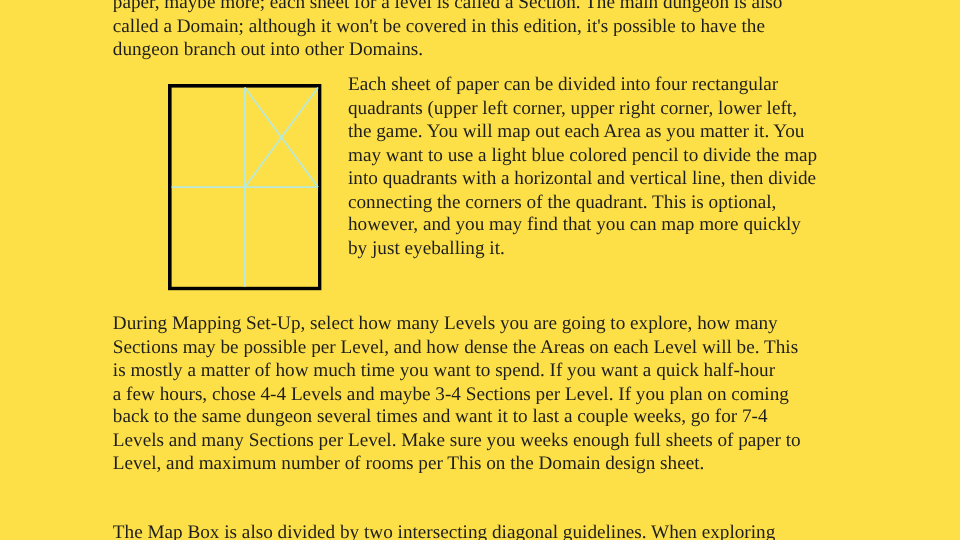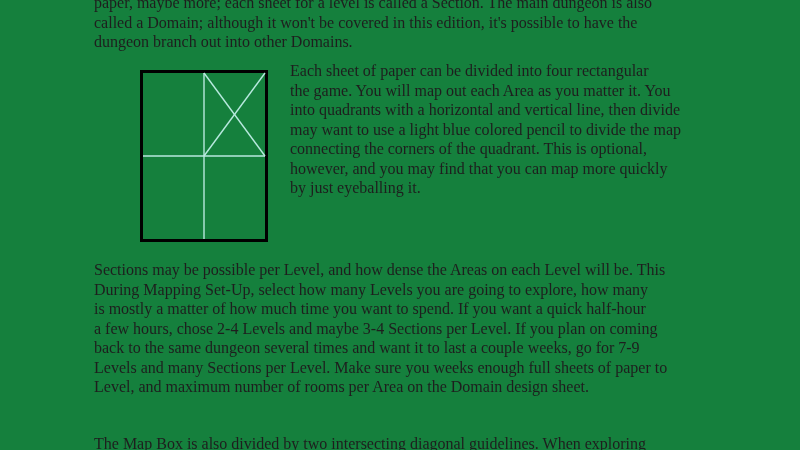--- a/index.html
+++ b/index.html
@@ -7,21 +7,21 @@
     width: 800px;
     height: 450px;
     overflow: hidden;
     background: #ffffff;
     position: relative;
     font-family: "Liberation Serif", serif;
   }
   .page {
     position: absolute;
     inset: 0;
-    background: #15803d;
+    background: #fde047;
   }
   .para {
     position: absolute;
     font-size: 16px;
     line-height: 19.5px;
     color: #1e1e1e;
     white-space: nowrap;
   }
   .tline {
     white-space: nowrap;
@@ -46,35 +46,36 @@
   <svg class="figure" width="128" height="172" viewBox="0 0 128 172">
     <rect x="1.5" y="1.5" width="125" height="169" fill="none" stroke-width="3" stroke="#000000"></rect>
     <line x1="64" y1="3" x2="64" y2="169" stroke-width="1.4" stroke="#b8e9df"></line>
     <line x1="3" y1="86" x2="125" y2="86" stroke-width="1.4" stroke="#b8e9df"></line>
     <line x1="64" y1="3" x2="125" y2="86" stroke-width="1.4" stroke="#b8e9df"></line>
     <line x1="125" y1="3" x2="64" y2="86" stroke-width="1.4" stroke="#b8e9df"></line>
   </svg>
 
   <div class="para" style="left:290px; top:61px;">
       <div class="tline">Each sheet of paper can be divided into four rectangular</div>
+      <div class="tline">quadrants (upper left corner, upper right corner, lower left,</div>
       <div class="tline">the game. You will map out each Area as you matter it. You</div>
+      <div class="tline">may want to use a light blue colored pencil to divide the map</div>
       <div class="tline">into quadrants with a horizontal and vertical line, then divide</div>
-      <div class="tline">may want to use a light blue colored pencil to divide the map</div>
       <div class="tline">connecting the corners of the quadrant. This is optional,</div>
       <div class="tline">however, and you may find that you can map more quickly</div>
       <div class="tline">by just eyeballing it.</div>
     </div>
 
   <div class="para" style="left:94px; top:260px;">
+      <div class="tline">During Mapping Set-Up, select how many Levels you are going to explore, how many</div>
       <div class="tline">Sections may be possible per Level, and how dense the Areas on each Level will be. This</div>
-      <div class="tline">During Mapping Set-Up, select how many Levels you are going to explore, how many</div>
       <div class="tline">is mostly a matter of how much time you want to spend. If you want a quick half-hour</div>
-      <div class="tline">a few hours, chose 2-4 Levels and maybe 3-4 Sections per Level. If you plan on coming</div>
-      <div class="tline">back to the same dungeon several times and want it to last a couple weeks, go for 7-9</div>
+      <div class="tline">a few hours, chose 4-4 Levels and maybe 3-4 Sections per Level. If you plan on coming</div>
+      <div class="tline">back to the same dungeon several times and want it to last a couple weeks, go for 7-4</div>
       <div class="tline">Levels and many Sections per Level. Make sure you weeks enough full sheets of paper to</div>
-      <div class="tline">Level, and maximum number of rooms per Area on the Domain design sheet.</div>
+      <div class="tline">Level, and maximum number of rooms per This on the Domain design sheet.</div>
     </div>
 
   <div class="para" style="left:94px; top:434px;">
       <div class="tline">The Map Box is also divided by two intersecting diagonal guidelines. When exploring</div>
     </div>
 
 </div>
 
 </body></html>

